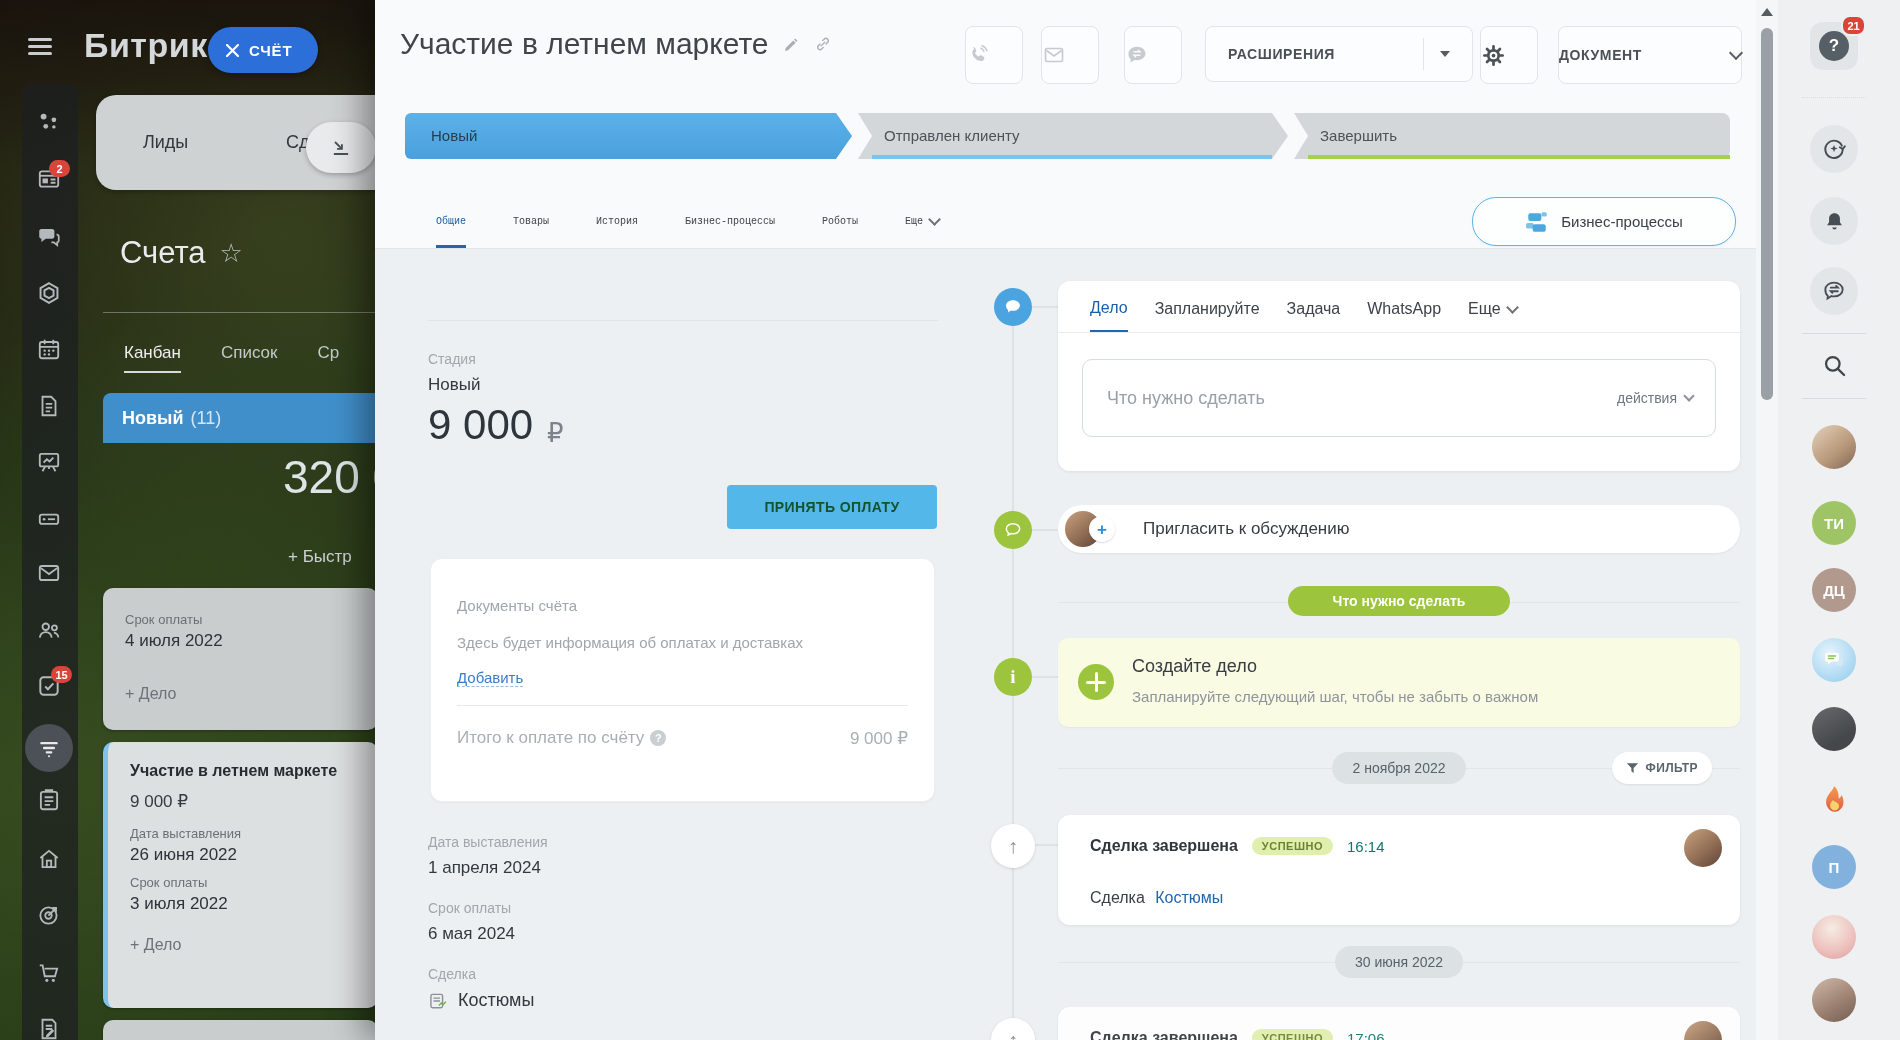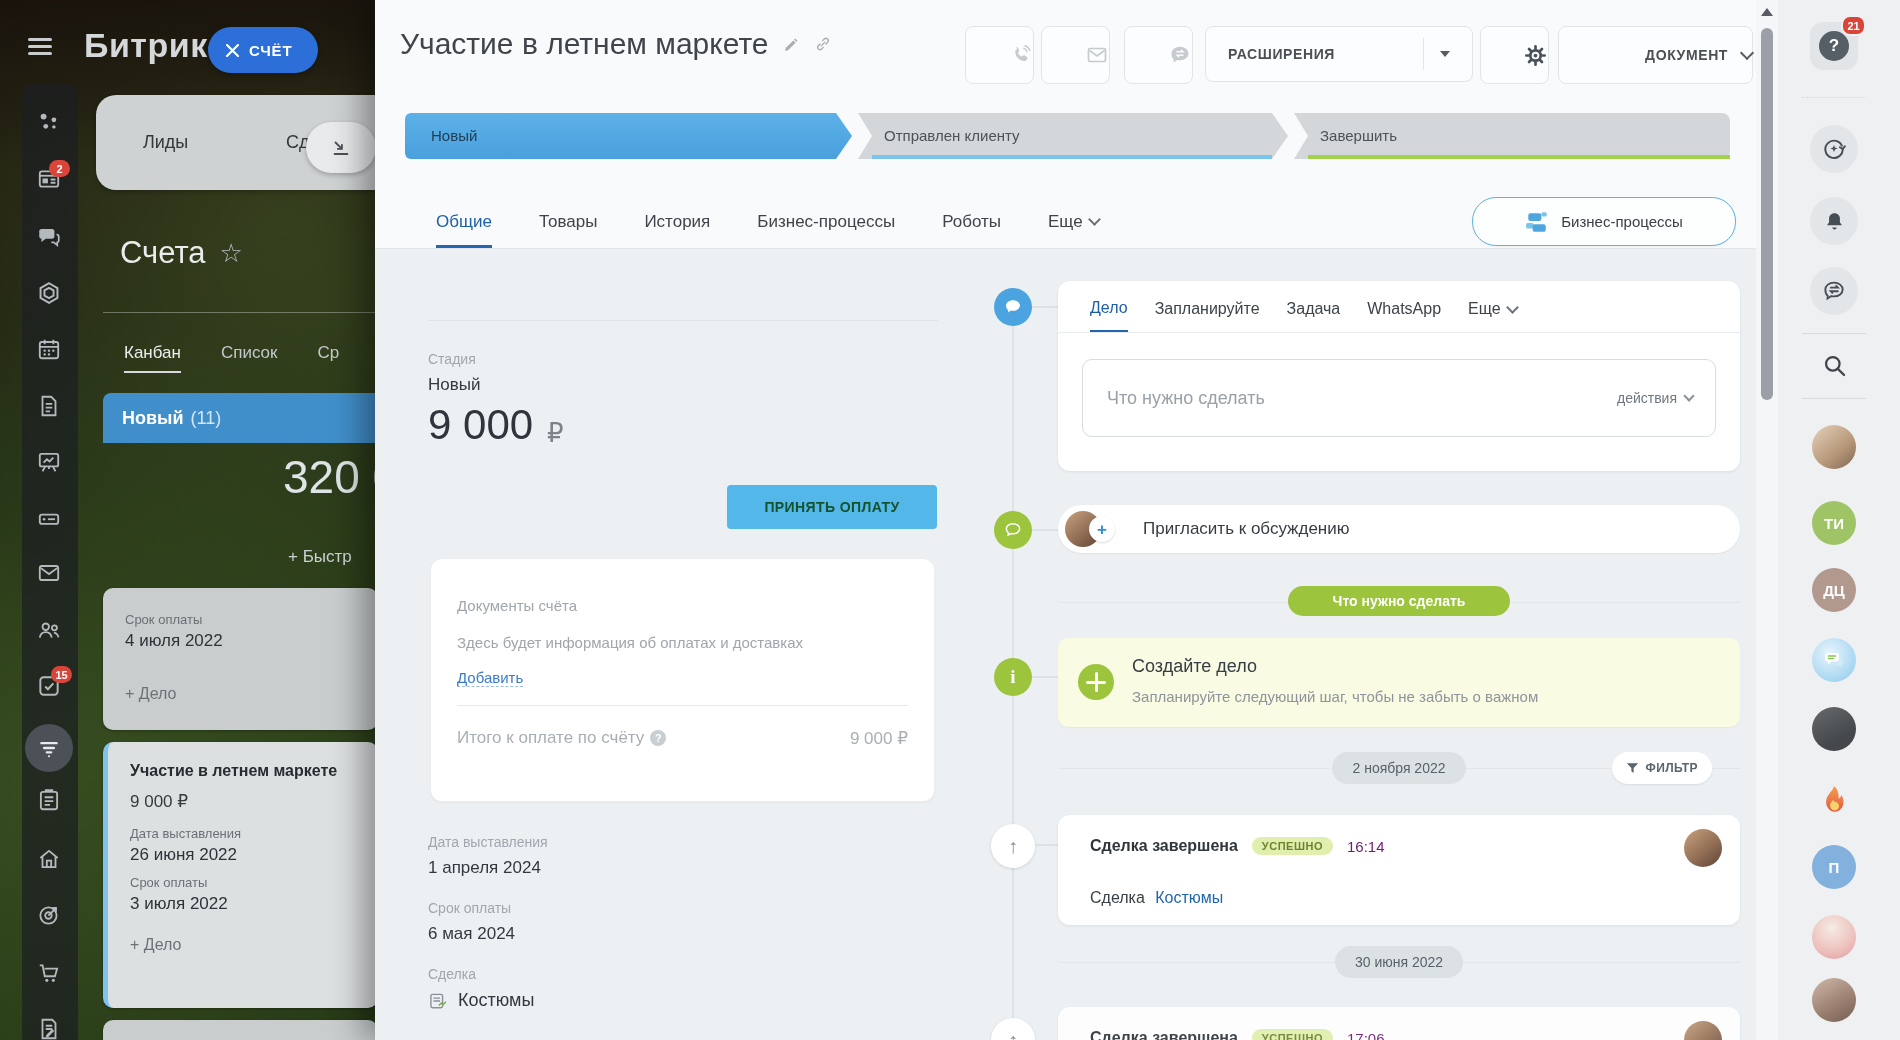--- a/index.html
+++ b/index.html
@@ -59,40 +59,40 @@
 
   
   .panel{position:absolute;left:375px;top:0;width:1381px;height:1040px;background:#edf0f2;
       box-shadow:-12px 0 30px rgba(0,0,0,.38);}
   .panel-head{position:absolute;left:0;top:0;width:100%;height:248px;background:#f9fafb;
       border-bottom:1px solid #e2e6e9;}
   .ptitle{left:25px;top:27px;display:flex;align-items:center;gap:14px;}
   .ptitle h1{margin:0;font-size:30px;font-weight:400;color:#3f454b;white-space:nowrap;}
   .tico{color:#a9aeb4;cursor:pointer;}
   .hbtn{position:absolute;top:26px;height:56px;border:1px solid #e1e5e8;border-radius:8px;background:#fcfdfe;
-      display:flex;align-items:center;justify-content:flex-end;cursor:pointer;color:#c6cbcf;padding-left:11px;}
+      display:flex;align-items:center;justify-content:space-between;cursor:pointer;color:#c6cbcf;}
   .hbtn.sq{width:56px;}
   .hbtn-text{font-size:14px;font-weight:700;color:#4a5056;letter-spacing:.6px;}
   .caret-solid{width:0;height:0;border-left:5px solid transparent;border-right:5px solid transparent;
       border-top:6px solid #565c62;}
   .chev{width:8px;height:8px;border-right:2px solid #565c62;border-bottom:2px solid #565c62;
       transform:rotate(45deg);margin-top:-4px;}
   .vdiv{width:1px;height:32px;background:#e3e6e9;}
   
   .stage{position:absolute;top:113px;height:46px;font-size:15px;line-height:46px;cursor:pointer;}
   .stage .in{position:absolute;inset:0;padding-left:26px;box-sizing:border-box;}
   .st-blue{background:linear-gradient(180deg,#5cb1e8,#4aa0dd);color:#223e52;
       clip-path:polygon(0 0,calc(100% - 16px) 0,100% 50%,calc(100% - 16px) 100%,0 100%);border-radius:6px;}
   .st-gray{background:#d3d7d9;color:#4b5258;}
   .st-mid{clip-path:polygon(0 0,calc(100% - 16px) 0,100% 50%,calc(100% - 16px) 100%,0 100%,14px 50%);}
   .st-end{clip-path:polygon(0 0,100% 0,100% 100%,0 100%,14px 50%);border-radius:0 8px 8px 0;}
   .st-accent{position:absolute;left:14px;right:16px;bottom:0;height:4px;}
   
   .ptabs{position:absolute;left:61px;top:195px;height:53px;display:flex;gap:47px;align-items:center;}
-  .ptab{font-size:17px;color:#3f444a;cursor:pointer;height:100%;display:flex;align-items:center;gap:7px;box-sizing:border-box;}
+  .ptab{font-size:10px;color:#3f444a;cursor:pointer;height:100%;display:flex;align-items:center;gap:7px;box-sizing:border-box;font-family:Liberation Mono, monospace;}
   .ptab.on{color:#1d5fa7;border-bottom:3px solid #2467ae;padding-top:3px;}
   .ptab .chev{border-color:#6b7178;width:7px;height:7px;}
   .bpbtn{position:absolute;left:1097px;top:197px;width:262px;height:47px;border:1px solid #5fb2e2;border-radius:24px;
       background:#fdfefe;display:flex;align-items:center;justify-content:center;gap:12px;font-size:15px;color:#3a4046;
       cursor:pointer;box-shadow:0 1px 2px rgba(0,0,0,.05);}
 
   
   .lbl{font-size:14px;color:#a1a7ae;}
   .val{font-size:17px;color:#333940;}
   .paybtn{position:absolute;left:352px;top:485px;width:210px;height:44px;background:#54b7ea;border:none;border-radius:4px;
@@ -140,21 +140,21 @@
   .date-row{position:absolute;left:683px;width:682px;height:34px;text-align:center;}
   .date-row::before{content:"";position:absolute;left:0;right:0;top:16px;height:1px;background:#e2e6e9;}
   .date-chip{position:relative;display:inline-block;padding:0 20px;height:32px;line-height:32px;border-radius:17px;
       background:#dce1e4;color:#59626b;font-size:14px;}
   .filter-pill{position:absolute;right:28px;top:0;height:32px;padding:0 14px;border-radius:16px;background:#fff;
       display:flex;align-items:center;gap:7px;color:#5a646d;font-size:12px;font-weight:700;letter-spacing:.4px;
       box-shadow:0 1px 2px rgba(70,80,90,.12);cursor:pointer;}
   .ev-title{font-size:16px;font-weight:700;color:#30363c;}
   .ev-badge{display:inline-block;padding:3px 10px;border-radius:12px;background:#e0efad;color:#6d822f;
       font-size:11px;font-weight:700;letter-spacing:.5px;}
-  .ev-time{font-size:15px;color:#701a75;}
+  .ev-time{font-size:15px;color:#0f766e;}
   .arrow-circle{position:absolute;left:616px;width:44px;height:44px;border-radius:50%;background:#fff;
       box-shadow:0 1px 3px rgba(70,80,90,.18);display:flex;align-items:center;justify-content:center;
       color:#8b9198;font-size:20px;}
 
   
   .gutter{position:absolute;left:1756px;top:0;width:22px;height:1040px;background:#f4f6f7;}
   .g-up{position:absolute;left:5px;top:8px;width:0;height:0;border-left:6px solid transparent;
       border-right:6px solid transparent;border-bottom:8px solid #565c61;cursor:pointer;}
   .g-thumb{position:absolute;left:5px;top:28px;width:12px;height:372px;border-radius:6px;background:#9aa0a5;cursor:pointer;}
   .rrail{position:absolute;left:1778px;top:0;width:122px;height:1040px;background:#eef0f2;}

